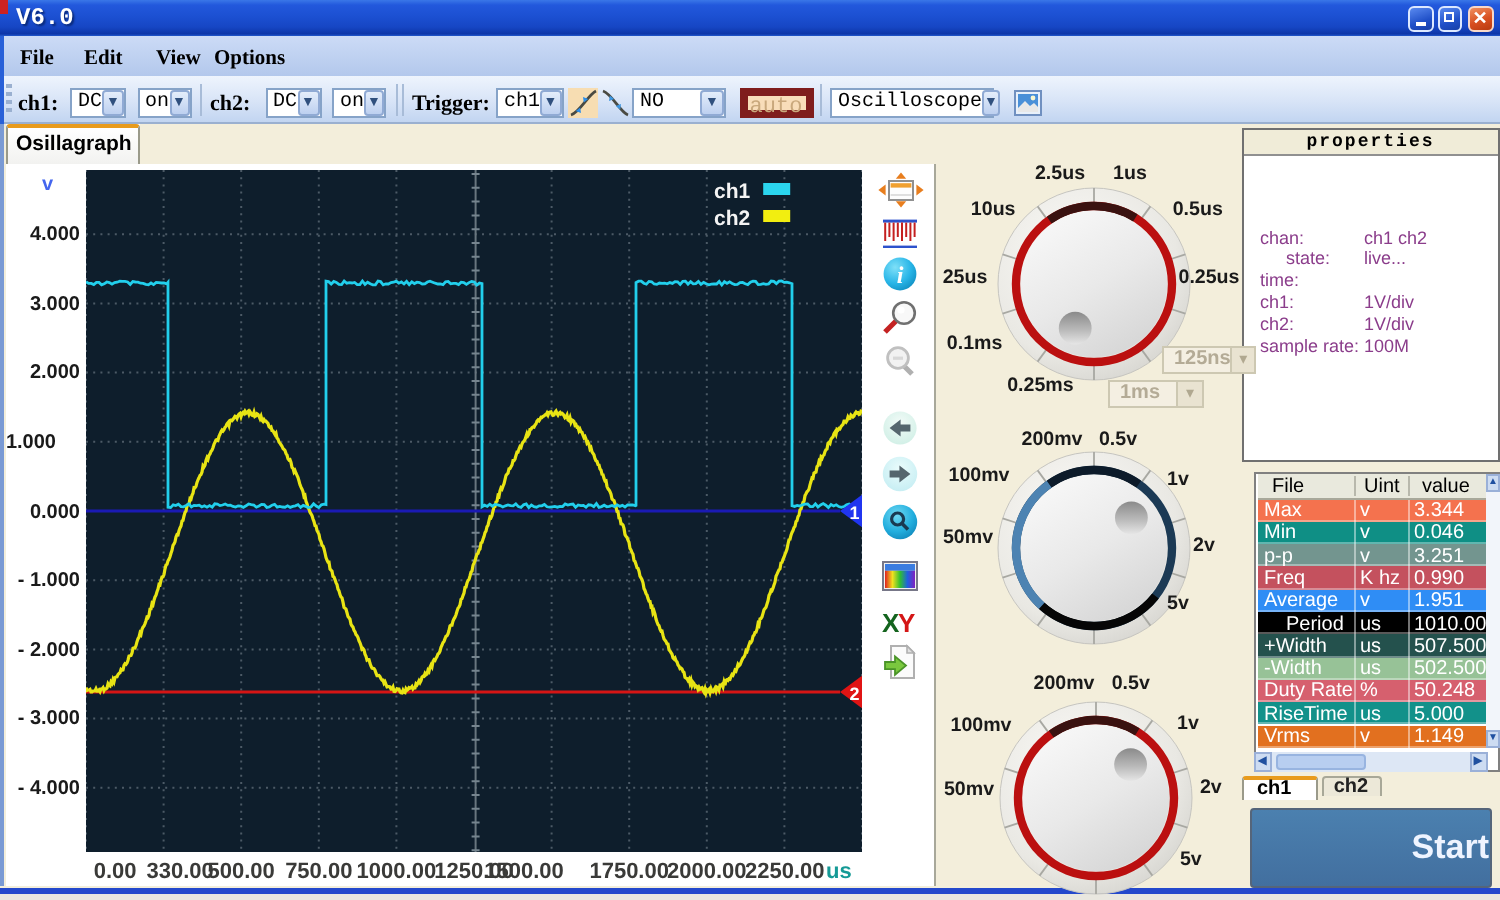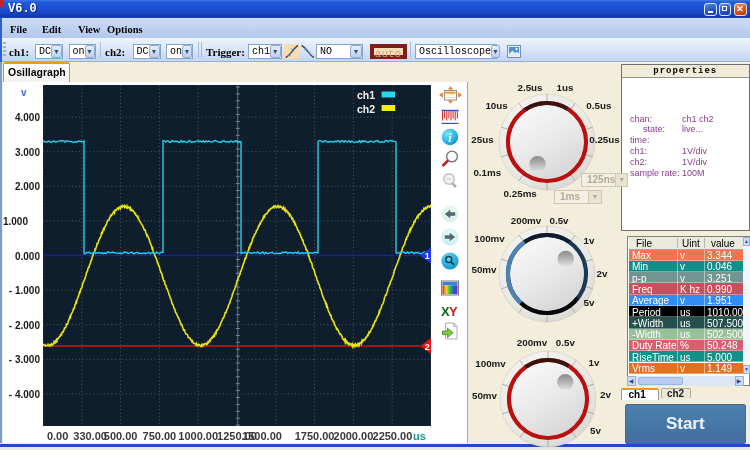--- a/index.html
+++ b/index.html
@@ -413,21 +413,21 @@
 <span style="position:absolute;left:75px;top:0;width:1px;height:100%;background:rgba(255,255,255,.45)"></span>
   </div>
 <div style="position:absolute;left:629px;top:294.7px;width:114px;height:11.3px;background:#2f8df5;color:#fff;font:10px 'Liberation Sans',sans-serif;overflow:hidden;box-shadow:inset 0 -1px 0 rgba(255,255,255,.35)">
 <span style="position:absolute;left:3px;top:0.5px">Average</span>
     <span style="position:absolute;left:51px;top:0.5px">v</span>
     <span style="position:absolute;left:78px;top:0.5px">1.951</span>
 <span style="position:absolute;left:48px;top:0;width:1px;height:100%;background:rgba(255,255,255,.45)"></span>
 <span style="position:absolute;left:75px;top:0;width:1px;height:100%;background:rgba(255,255,255,.45)"></span>
   </div>
 <div style="position:absolute;left:629px;top:306.0px;width:114px;height:11.3px;background:#000000;color:#fff;font:10px 'Liberation Sans',sans-serif;overflow:hidden;box-shadow:inset 0 -1px 0 rgba(255,255,255,.35)">
-<span style="position:absolute;left:3px;top:0.5px">Period</span>
+<span style="position:absolute;left:14px;top:0.5px">Period</span>
     <span style="position:absolute;left:51px;top:0.5px">us</span>
     <span style="position:absolute;left:78px;top:0.5px">1010.00</span>
 <span style="position:absolute;left:48px;top:0;width:1px;height:100%;background:rgba(255,255,255,.45)"></span>
 <span style="position:absolute;left:75px;top:0;width:1px;height:100%;background:rgba(255,255,255,.45)"></span>
   </div>
 <div style="position:absolute;left:629px;top:317.3px;width:114px;height:11.3px;background:#24514d;color:#fff;font:10px 'Liberation Sans',sans-serif;overflow:hidden;box-shadow:inset 0 -1px 0 rgba(255,255,255,.35)">
 <span style="position:absolute;left:3px;top:0.5px">+Width</span>
     <span style="position:absolute;left:51px;top:0.5px">us</span>
     <span style="position:absolute;left:78px;top:0.5px">507.500</span>
 <span style="position:absolute;left:48px;top:0;width:1px;height:100%;background:rgba(255,255,255,.45)"></span>
@@ -467,18 +467,18 @@
 <div style="position:absolute;left:743px;top:365px;width:7px;height:9px;background:#cddcf2;border:1px solid #9ab0d8;color:#2050a0;font-size:5px;text-align:center;line-height:7px">▼</div>
 
 <div style="position:absolute;left:626.5px;top:376px;width:117px;height:9.5px;background:#dde7f5"></div>
 <div style="position:absolute;left:626.5px;top:376px;width:9px;height:9.5px;background:#cddcf2;border:1px solid #9ab0d8;color:#2050a0;font-size:6px;text-align:center;line-height:8px">◀</div>
 <div style="position:absolute;left:734.5px;top:376px;width:9px;height:9.5px;background:#cddcf2;border:1px solid #9ab0d8;color:#2050a0;font-size:6px;text-align:center;line-height:8px">▶</div>
 <div style="position:absolute;left:638px;top:376.5px;width:45px;height:8.5px;background:#b8cef0;border:1px solid #98b4e0;border-radius:2px"></div>
 
 <div style="position:absolute;left:620.5px;top:387.5px;width:38px;height:12px;background:#fff;border:1px solid #9a9a8a;border-bottom:none;border-top:2px solid #e89b1c;border-radius:2px 2px 0 0;font:bold 10px 'Liberation Sans',sans-serif;text-align:left;padding-left:7px;line-height:10px">ch1</div>
 <div style="position:absolute;left:660.5px;top:387.5px;width:30px;height:10px;background:#ece8d8;border:1px solid #a8a898;border-bottom:none;border-radius:2px 2px 0 0;font:bold 10px 'Liberation Sans',sans-serif;text-align:center;line-height:9px;color:#222">ch2</div>
 
-<div style="position:absolute;left:625px;top:404px;width:120.5px;height:39.5px;background:linear-gradient(180deg,#4b80af,#426f9f);border:1.5px solid #55657a;border-radius:2px;color:#eef4ff;font:bold 17px 'Liberation Sans',sans-serif;text-align:center;line-height:37px">Start</div>
+<div style="position:absolute;left:625px;top:404px;width:120.5px;height:39.5px;background:linear-gradient(180deg,#4b80af,#426f9f);border:1.5px solid #55657a;border-radius:2px;color:#eef4ff;font:bold 17px 'Liberation Sans',sans-serif;text-align:right;line-height:37px">Start</div>
 
 <div style="position:absolute;left:0;top:443.8px;width:750px;height:3.4px;background:#2448cc;z-index:2"></div>
 <div style="position:absolute;left:0;top:447.2px;width:750px;height:2.8px;background:#e9e7e0;z-index:2"></div>
 <div style="position:absolute;left:0;top:18px;width:2px;height:44px;background:#2860d8"></div>
 <div style="position:absolute;left:0;top:62px;width:1.5px;height:381px;background:#7a9ad4"></div>
 
 </body></html>

